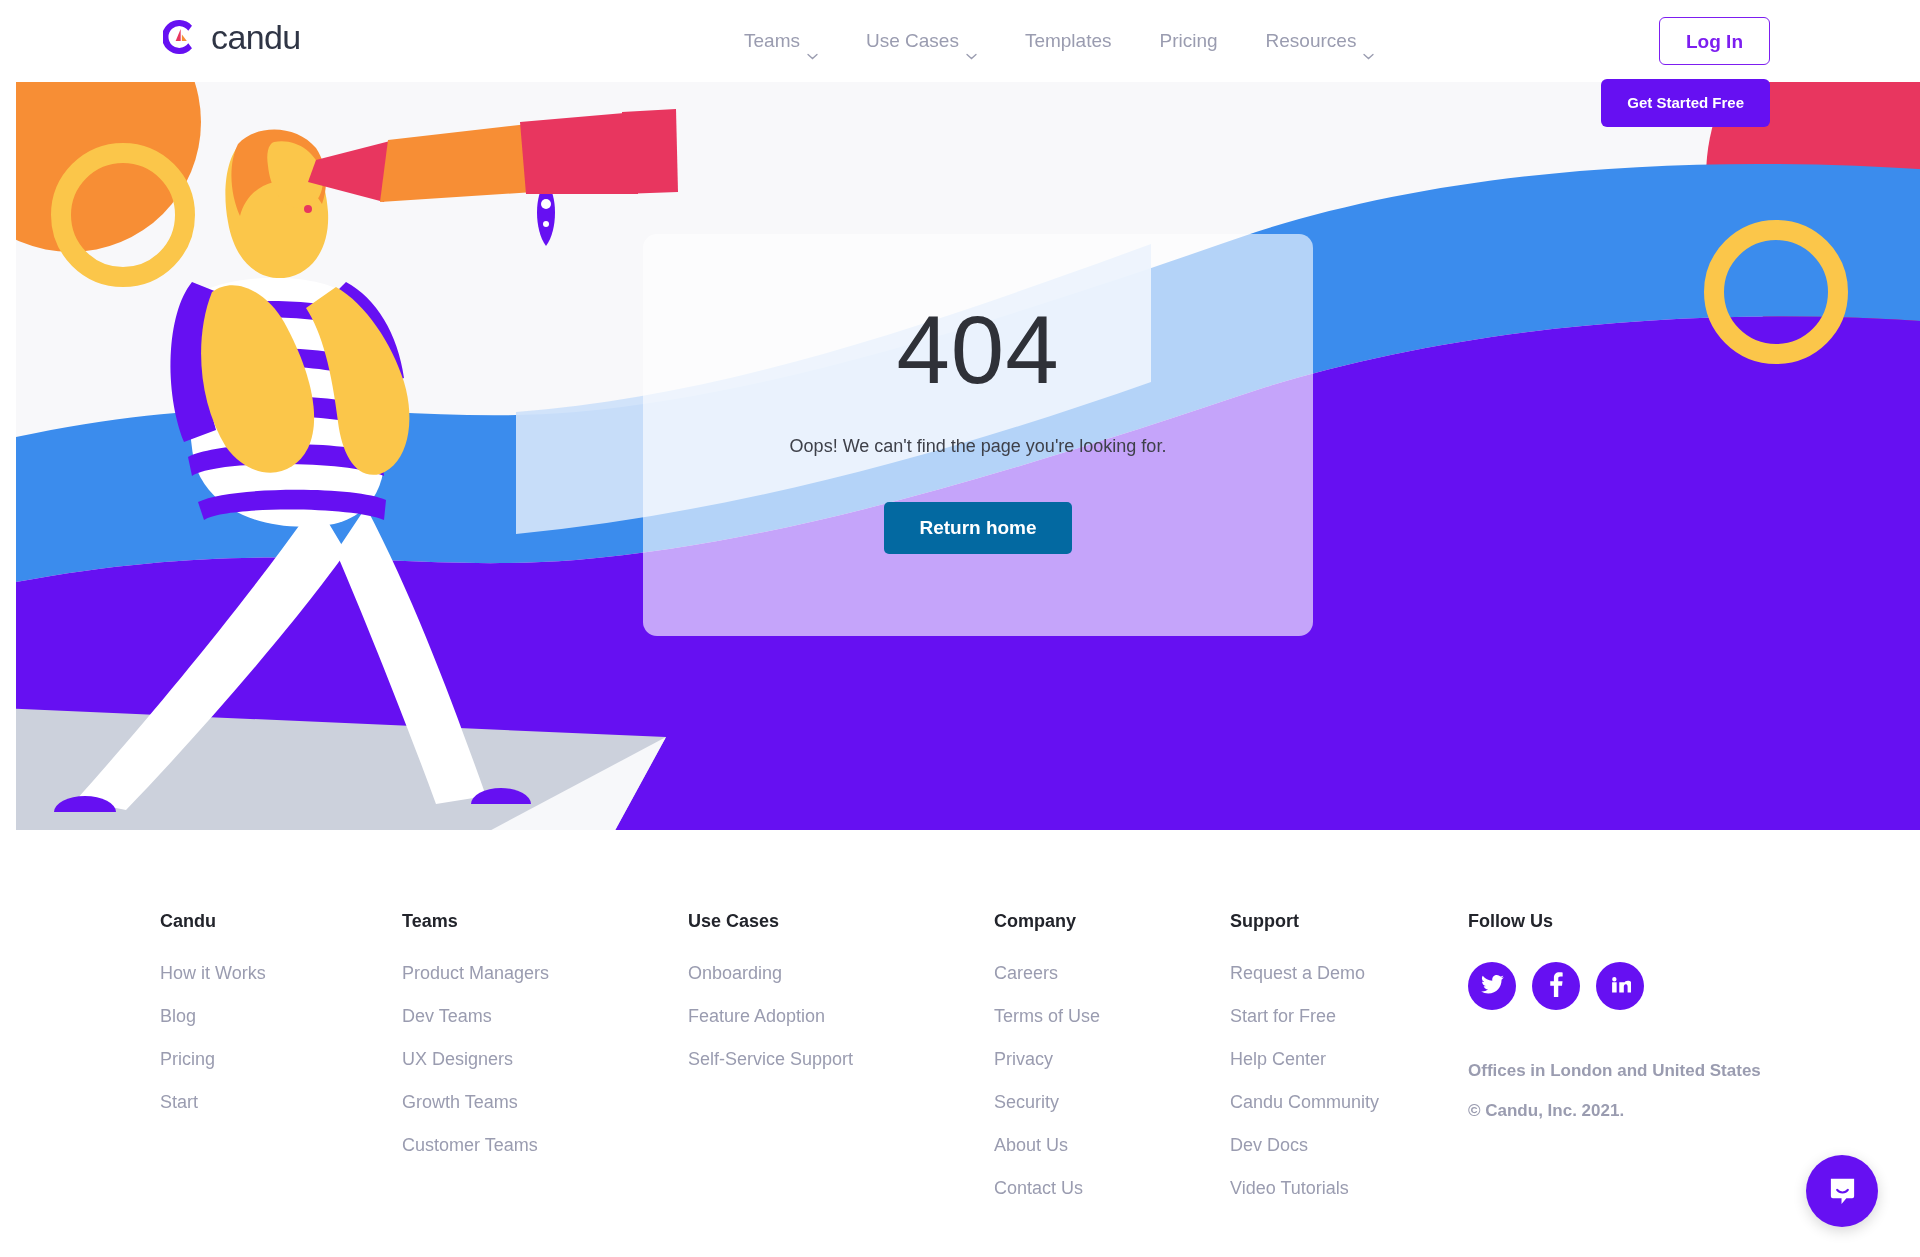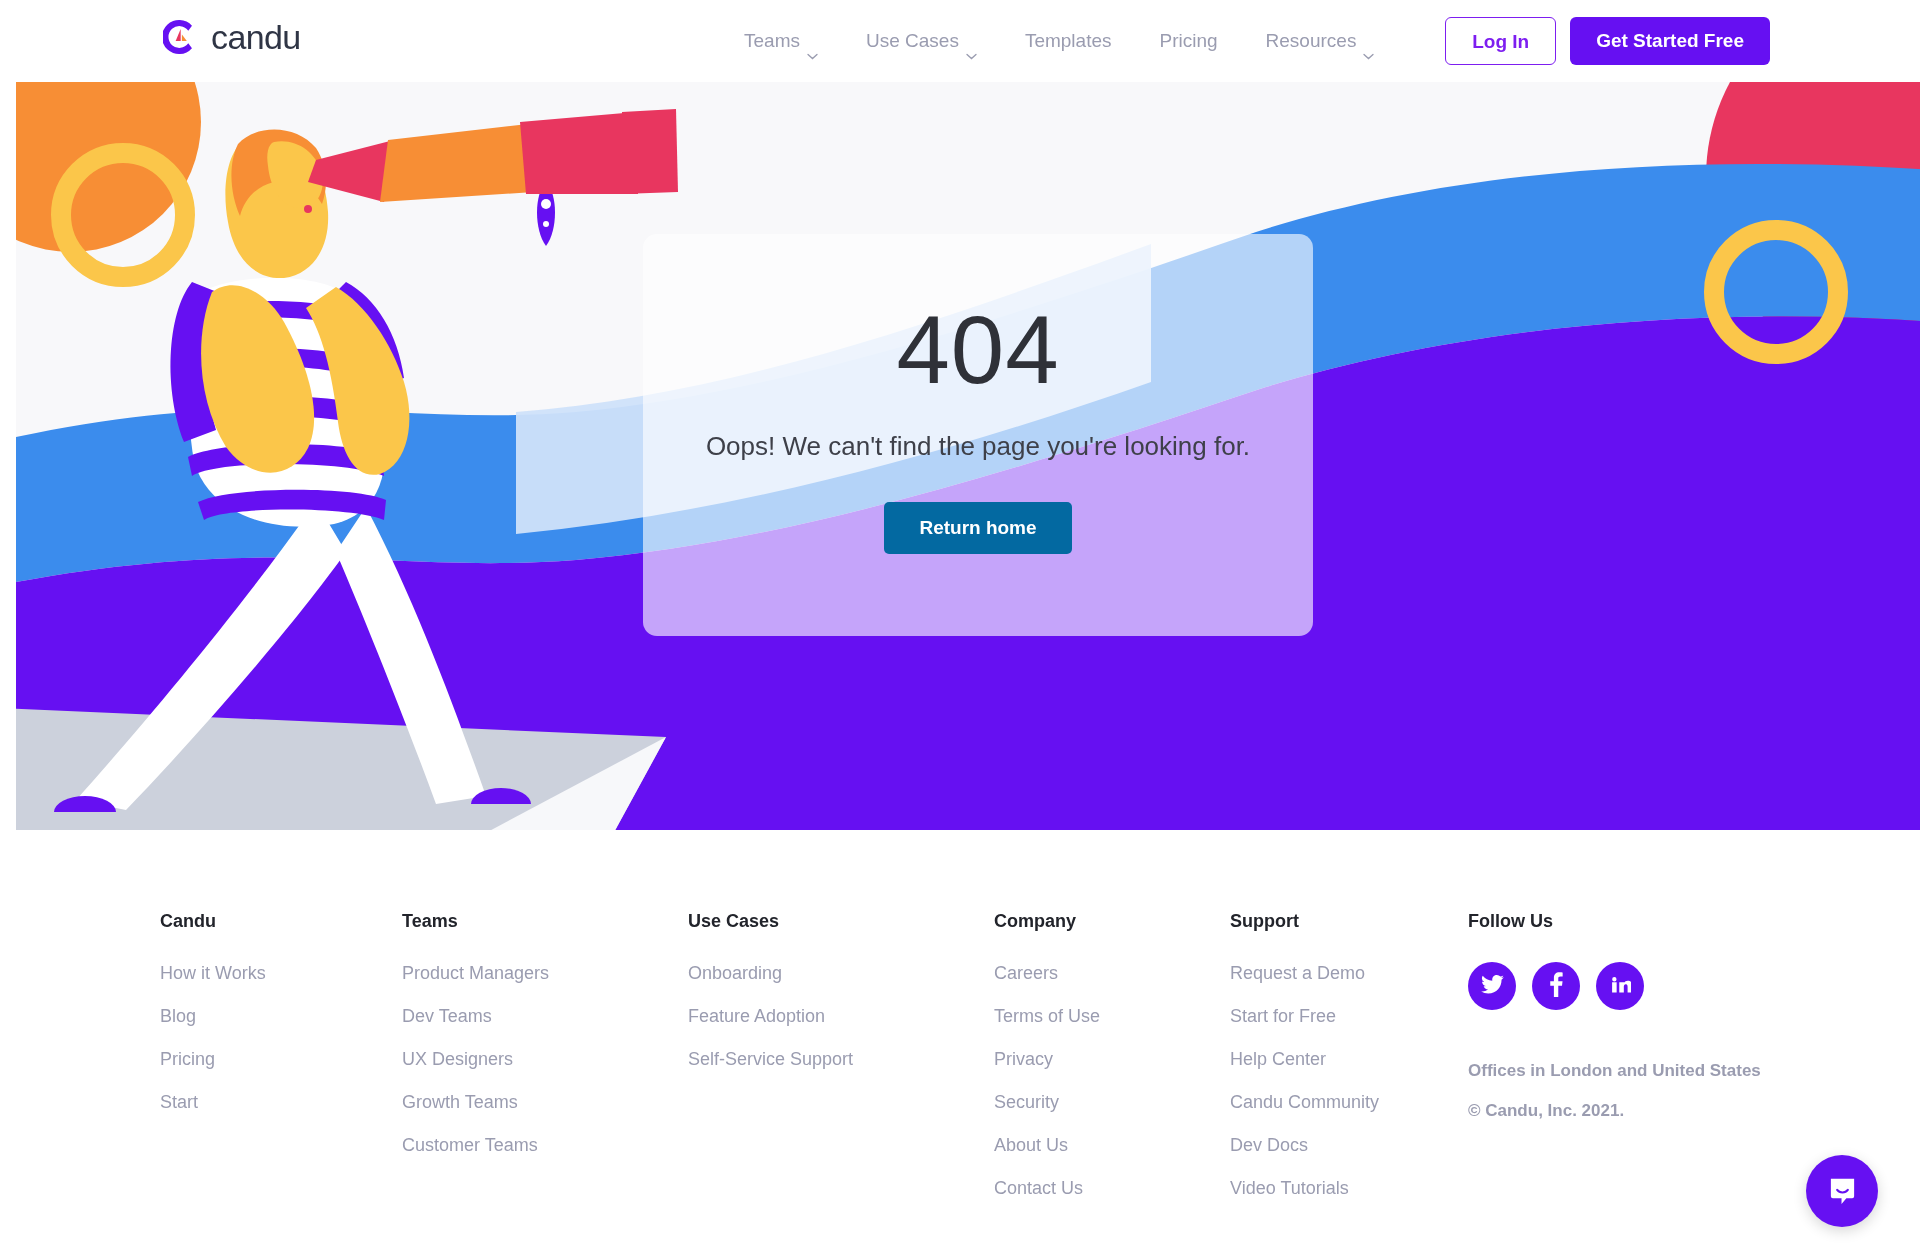--- a/index.html
+++ b/index.html
@@ -66,40 +66,41 @@
     position: relative; top: 1px;
   }
 
   .nav-actions {
     position: absolute;
     right: 150px;
     top: 17px;
     display: flex;
     align-items: flex-end;
     gap: 14px;
+    flex-direction: column;
   }
   .btn-login {
     border: 1.6px solid #7d1ef0;
     color: #7d1ef0;
     background: #fff;
     border-radius: 6px;
     font-size: 19px;
     font-weight: 700;
     padding: 0 26px;
     height: 48px;
     line-height: 45px;
     cursor: pointer;
     font-family: inherit;
   }
   .btn-cta {
     background: #6610f2;
     color: #ffffff;
     border: none;
     border-radius: 6px;
-    font-size: 19px;
+    font-size: 15px;
     font-weight: 700;
     padding: 0 26px;
     height: 48px;
     line-height: 48px;
     cursor: pointer;
     font-family: inherit;
   }
 
   
   .hero {
@@ -130,21 +131,21 @@
   .code-404 {
     margin-top: 68px;
     font-size: 96px;
     font-weight: 400;
     color: #2f3138;
     line-height: 96px;
     letter-spacing: 1px;
   }
   .oops {
     margin-top: 32px;
-    font-size: 26px;
+    font-size: 18px;
     color: #3e4049;
     font-weight: 400;
     line-height: 32px;
     white-space: nowrap;
   }
   .btn-return {
     margin-top: 40px;
     background: #0369a1;
     color: #ffffff;
     border: none;

